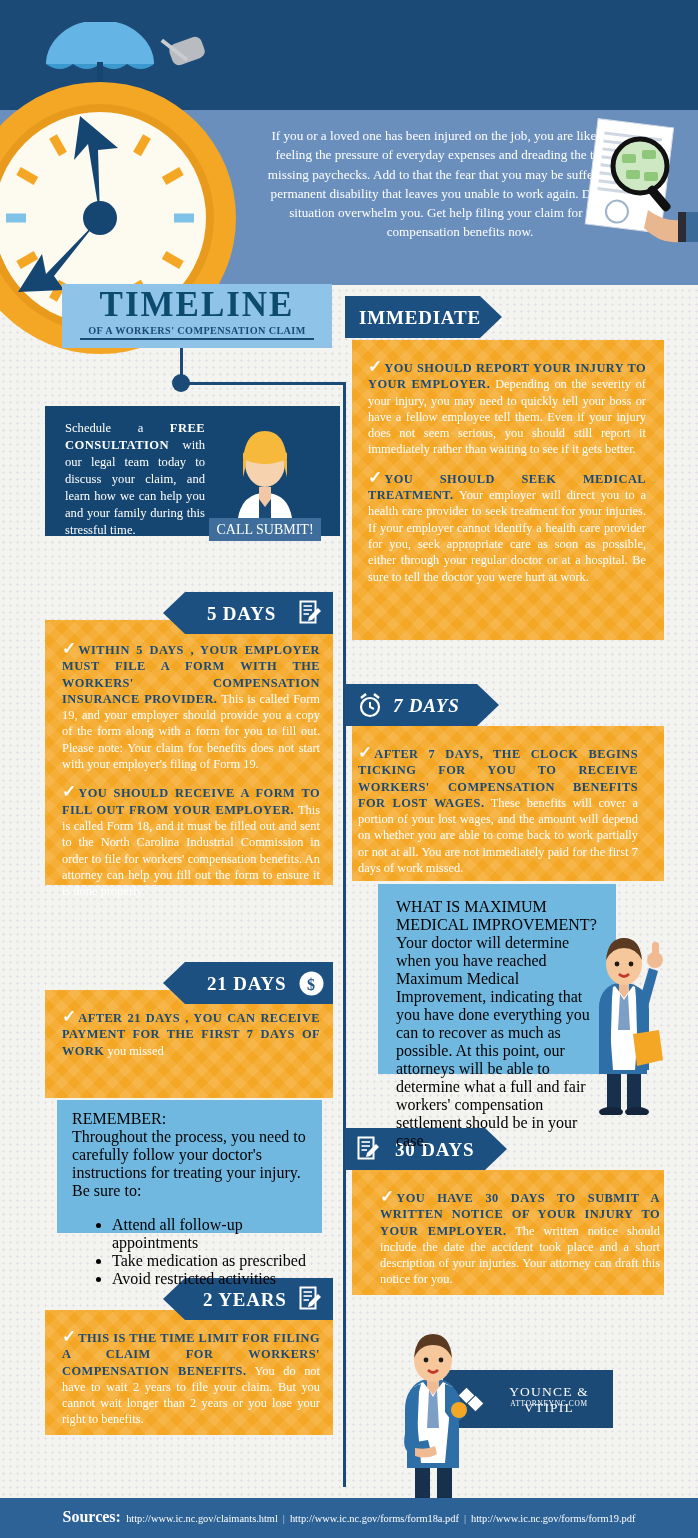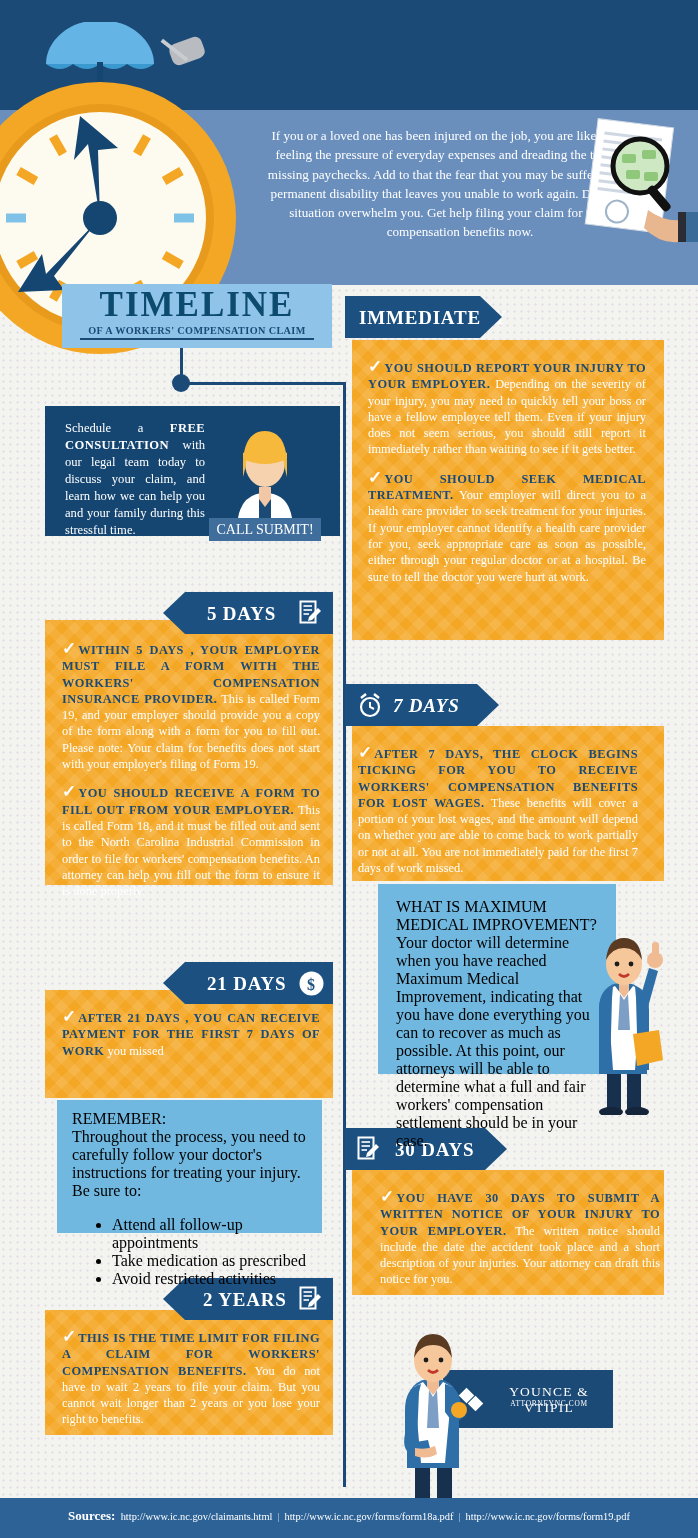--- a/index.html
+++ b/index.html
@@ -214,21 +214,21 @@
   }
 
   
   .footer{
     position:absolute;top:1498px;left:0;width:698px;height:40px;background:#2d6297;z-index:10;
   }
   .footer-inner{
     position:absolute;top:1508px;left:0;width:698px;text-align:center;color:#ffffff;
     font-family:"Liberation Serif",serif;font-size:10.4px;z-index:11;
   }
-  .footer-inner b{font-size:13px;}
+  .footer-inner b{font-size:16px;}
   .sep{opacity:.7;margin:0 5px;}
 </style>
 </head>
 <body>
 
 <div id="page">
 
   <div class="header"></div>
   <div class="header-sub"></div>
 

